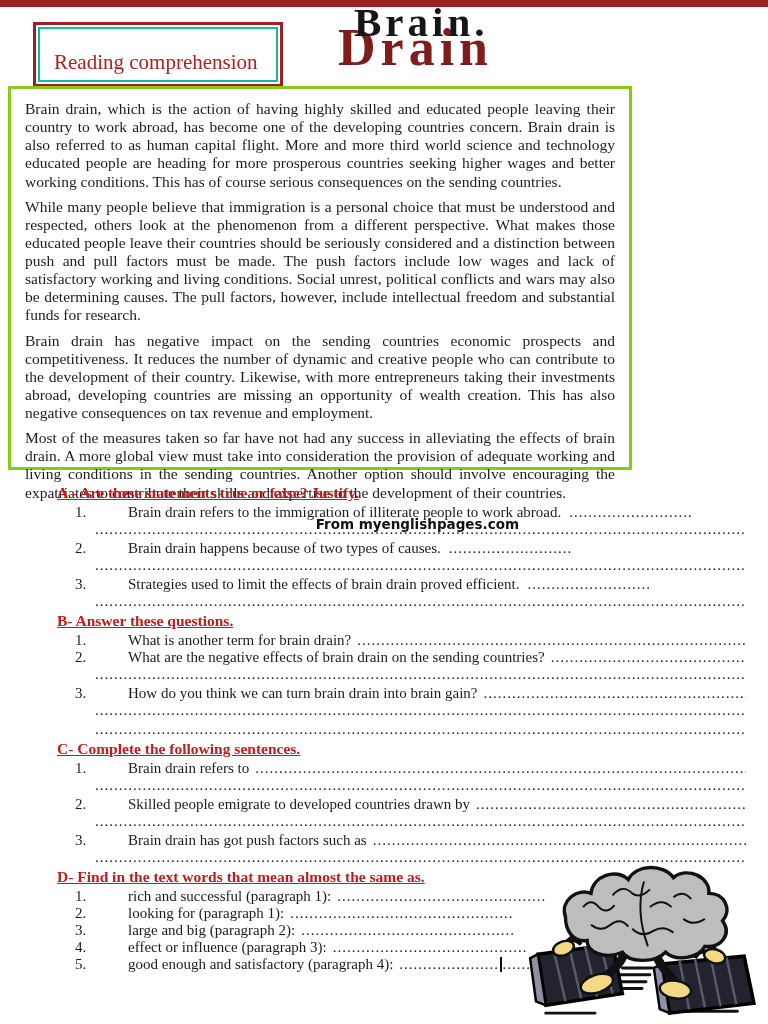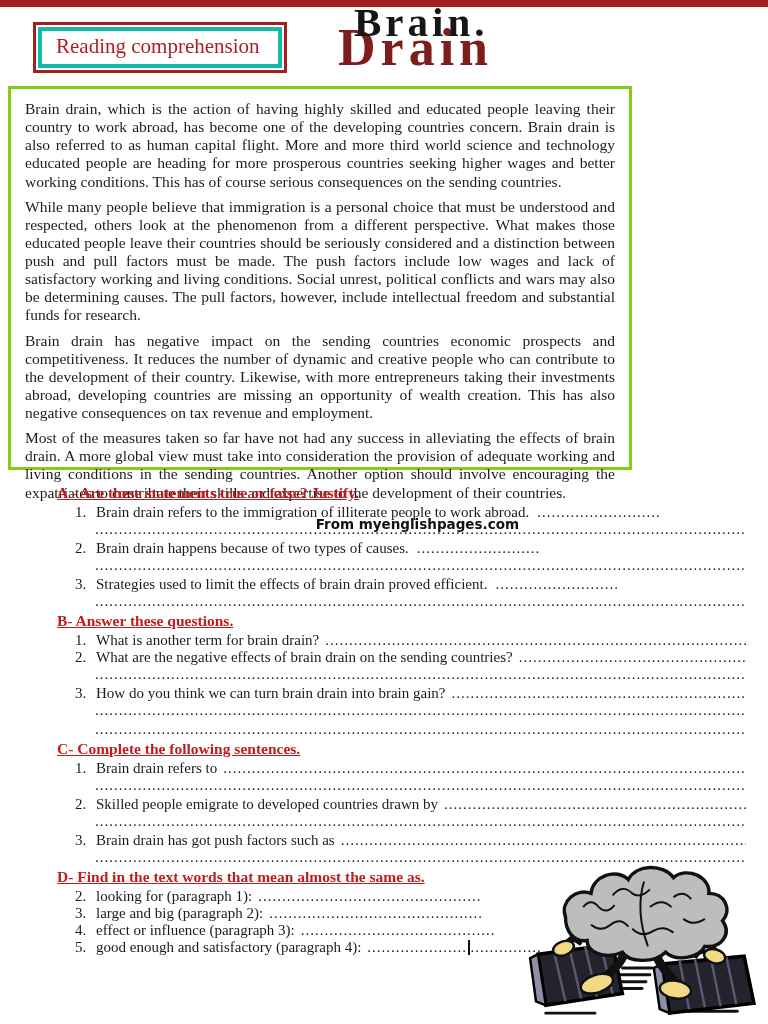--- a/index.html
+++ b/index.html
@@ -8,21 +8,21 @@
     font-family:"Liberation Serif","DejaVu Serif",serif;color:#1b1b1b;
     overflow:hidden;margin:0 auto;
   }
   .top-bar{position:absolute;top:0;left:0;width:768px;height:7px;background:#9e2020;}
 
   
   .title-box-outer{
     position:absolute;left:33px;top:22px;border:3px solid #9e2020;background:#fff;padding:2px;
   }
   .title-box-inner{
-    border:4px solid #14b8a6;padding:3px 18px 5px 14px;font-size:21px;color:#b01e1e;white-space:nowrap;
+    border:2px solid #14b8a6;padding:21px 18px 5px 14px;font-size:21px;color:#b01e1e;white-space:nowrap;
   }
   .logo{position:absolute;left:338px;top:0;width:300px;height:84px;}
   .logo-brain{
     position:absolute;left:16px;top:2px;font-size:41px;font-weight:bold;color:#161616;
     letter-spacing:4px;z-index:2;line-height:1;
   }
   .logo-drain{
     position:absolute;left:0;top:22px;font-size:52px;font-weight:bold;color:#7f1d1d;
     letter-spacing:5px;z-index:1;line-height:1;
   }
@@ -41,21 +41,21 @@
   }
 
   
   .comprehension{position:absolute;left:0;top:480px;width:768px;font-size:15px;}
   .comp-title{margin:0 0 2px 112px;font-size:17.5px;font-weight:bold;color:#a02020;}
   .sec-head{margin:4px 0 2px 57px;font-size:15.5px;font-weight:bold;color:#c01c1c;text-decoration:underline;}
   .sec-head.gap{margin-top:2px;}
   .q-row{margin:0 22px 0 75px;line-height:17px;white-space:nowrap;}
   .q-row.flex{display:flex;}
   .q-num{display:inline-block;width:21px;flex:0 0 21px;}
-  .q-text{white-space:nowrap;}
+  .q-text{white-space:nowrap;margin-left:32px;}
   .short-dots{letter-spacing:1px;color:#222;margin-left:8px;}
   .fixed-dots{letter-spacing:1px;color:#222;margin-left:6px;}
   .fill-dots{flex:1 1 auto;overflow:hidden;white-space:nowrap;letter-spacing:1px;color:#222;margin-left:6px;}
   .dots-row{
     margin:0 22px 2px 95px;line-height:17px;overflow:hidden;white-space:nowrap;
     letter-spacing:1px;color:#222;height:17px;
   }
   .caret{
     display:inline-block;width:1.5px;height:15px;background:#111;vertical-align:text-bottom;margin:0 1px;
   }
@@ -147,20 +147,23 @@
 
     <div class="q-row flex">
       <span class="q-num">3.</span>
         <span class="q-text">Brain drain has got  push factors such as</span>
         <span class="fill-dots">........................................................................................................................................................................................................................</span>
     </div>
     <div class="dots-row">........................................................................................................................................................................................................................</div>
 
     <div class="sec-head gap">D- Find in the text words that mean almost the same as.</div>
 
+    <div class="q-row">
+      <span class="q-num">1.</span><span class="q-text">rich and successful (paragraph 1):</span><span class="fixed-dots">............................................</span>
+    </div>
     <div class="q-row">
       <span class="q-num">2.</span><span class="q-text">looking for (paragraph 1):</span><span class="fixed-dots">...............................................</span>
     </div>
     <div class="q-row">
       <span class="q-num">3.</span><span class="q-text">large and big (paragraph 2):</span><span class="fixed-dots">.............................................</span>
     </div>
     <div class="q-row">
       <span class="q-num">4.</span><span class="q-text">effect or influence (paragraph 3):</span><span class="fixed-dots">.........................................</span>
     </div>
     <div class="q-row">

